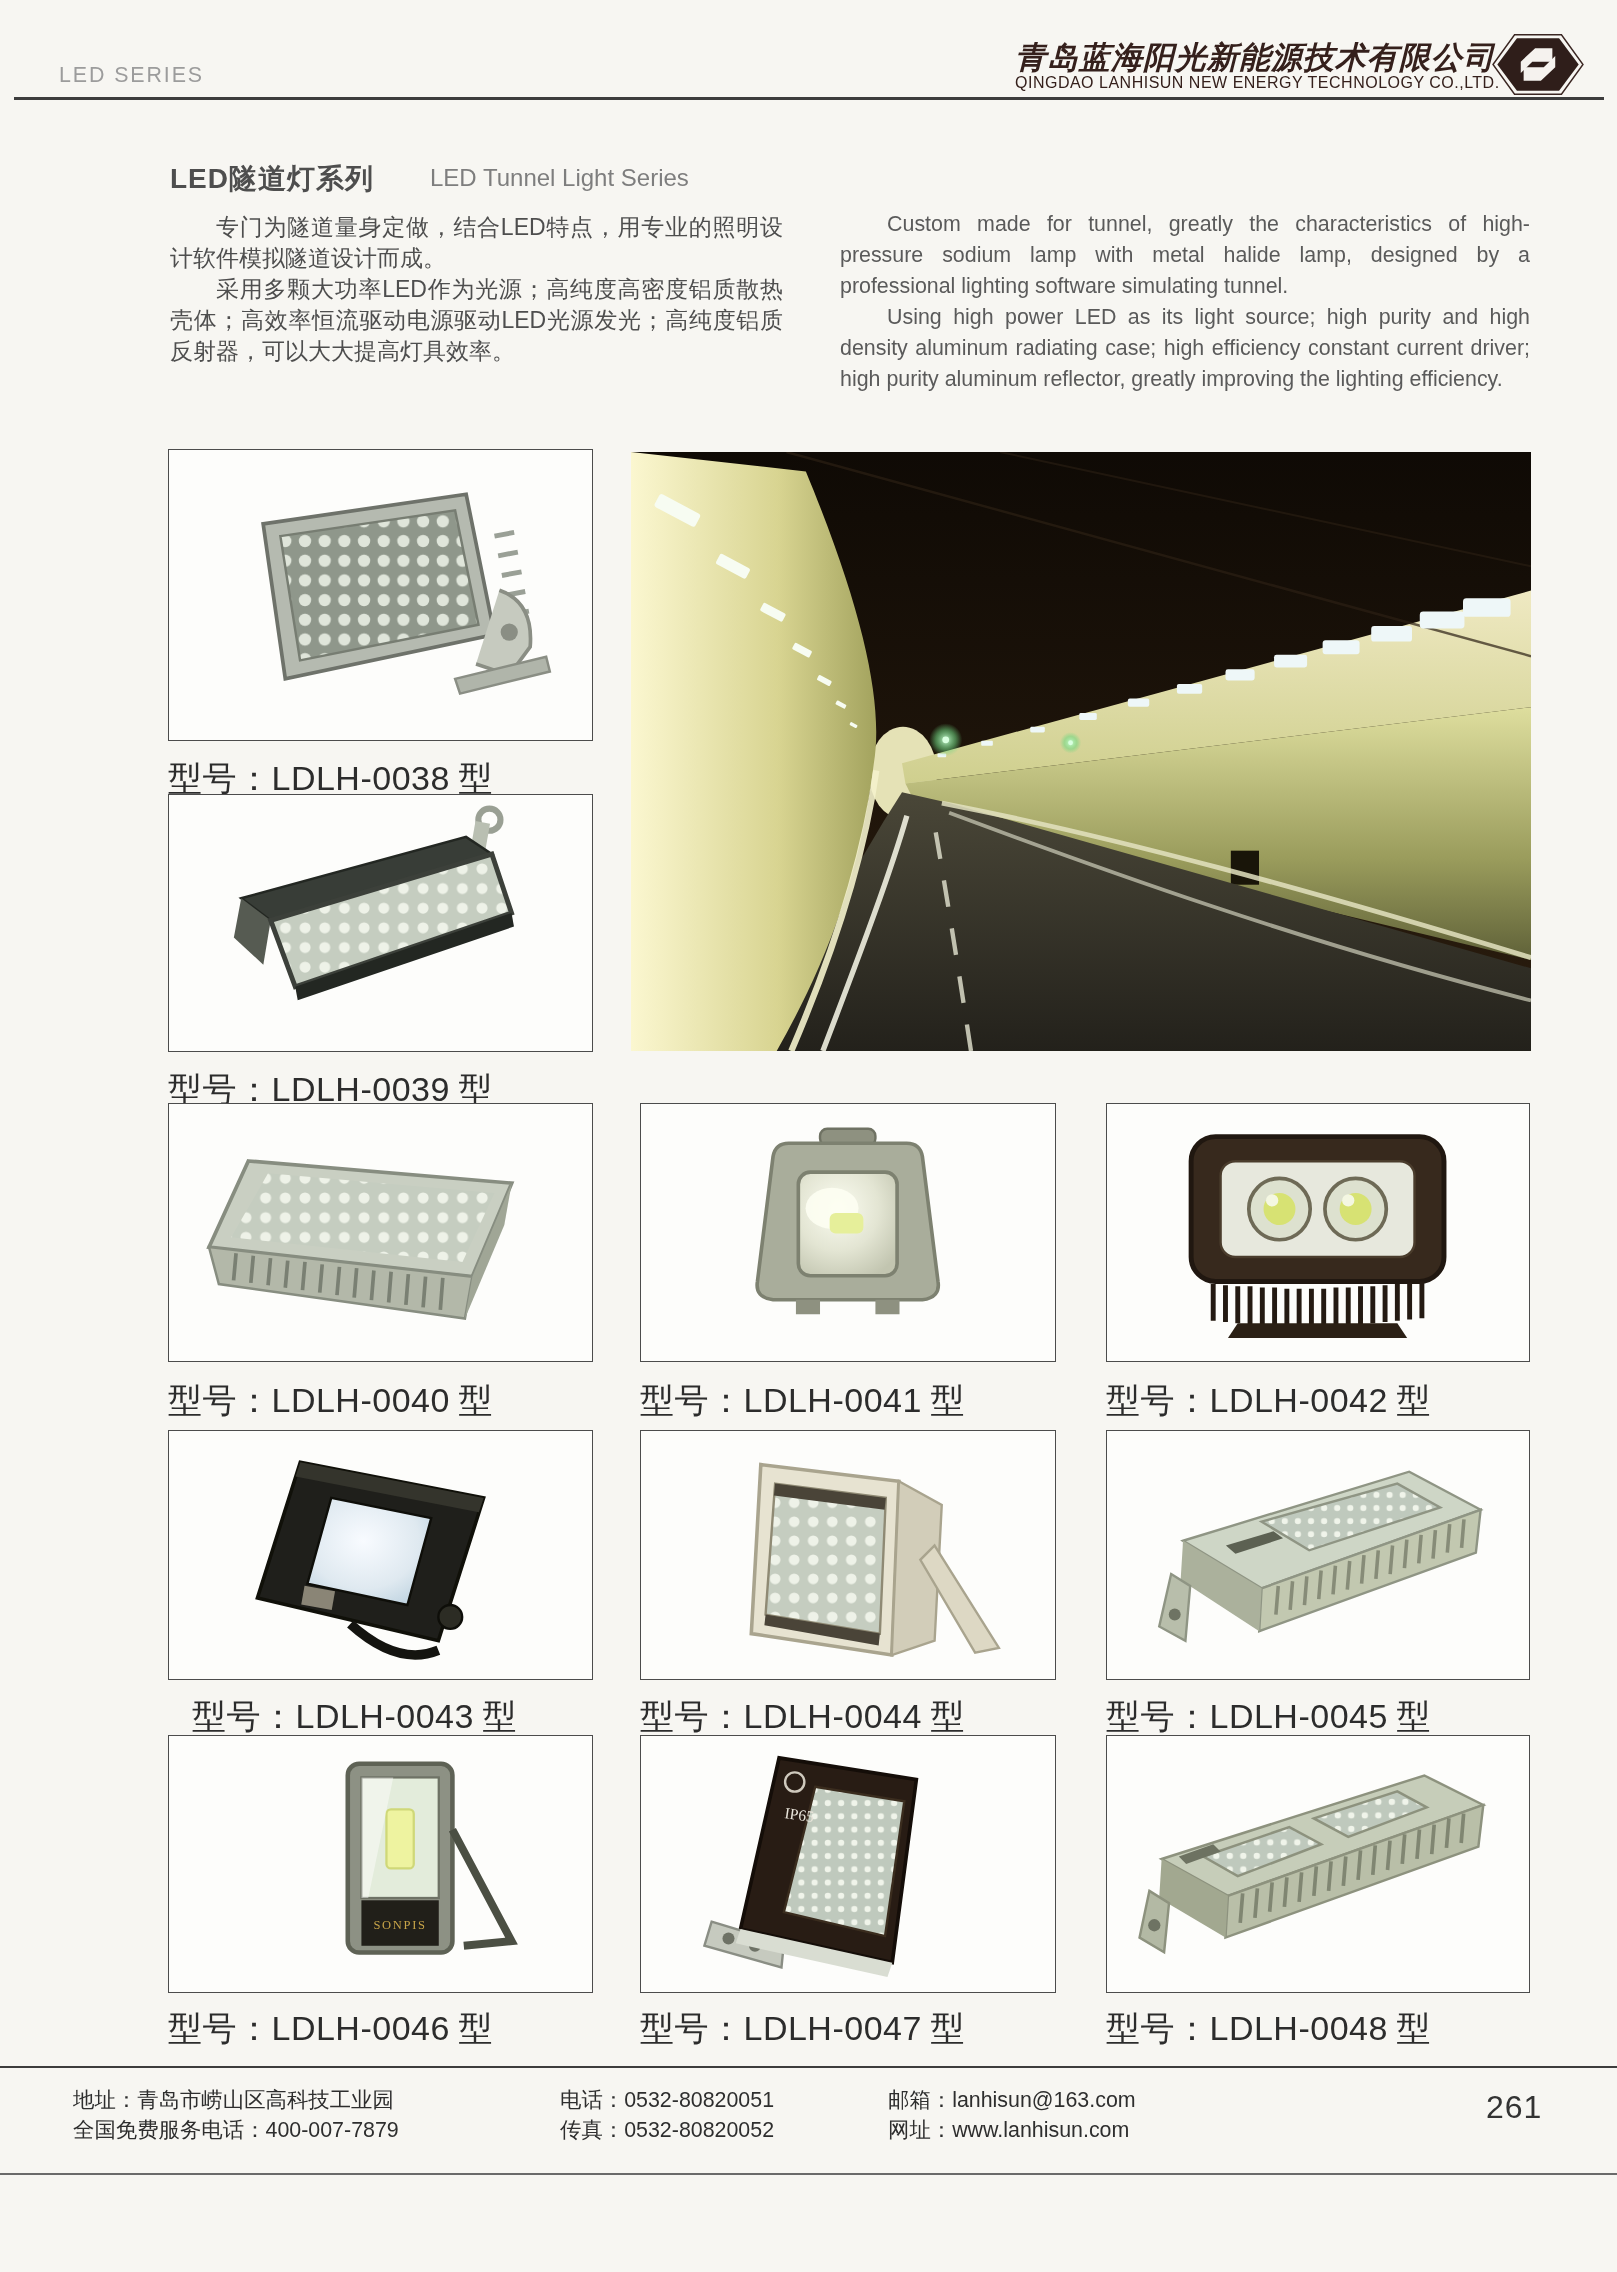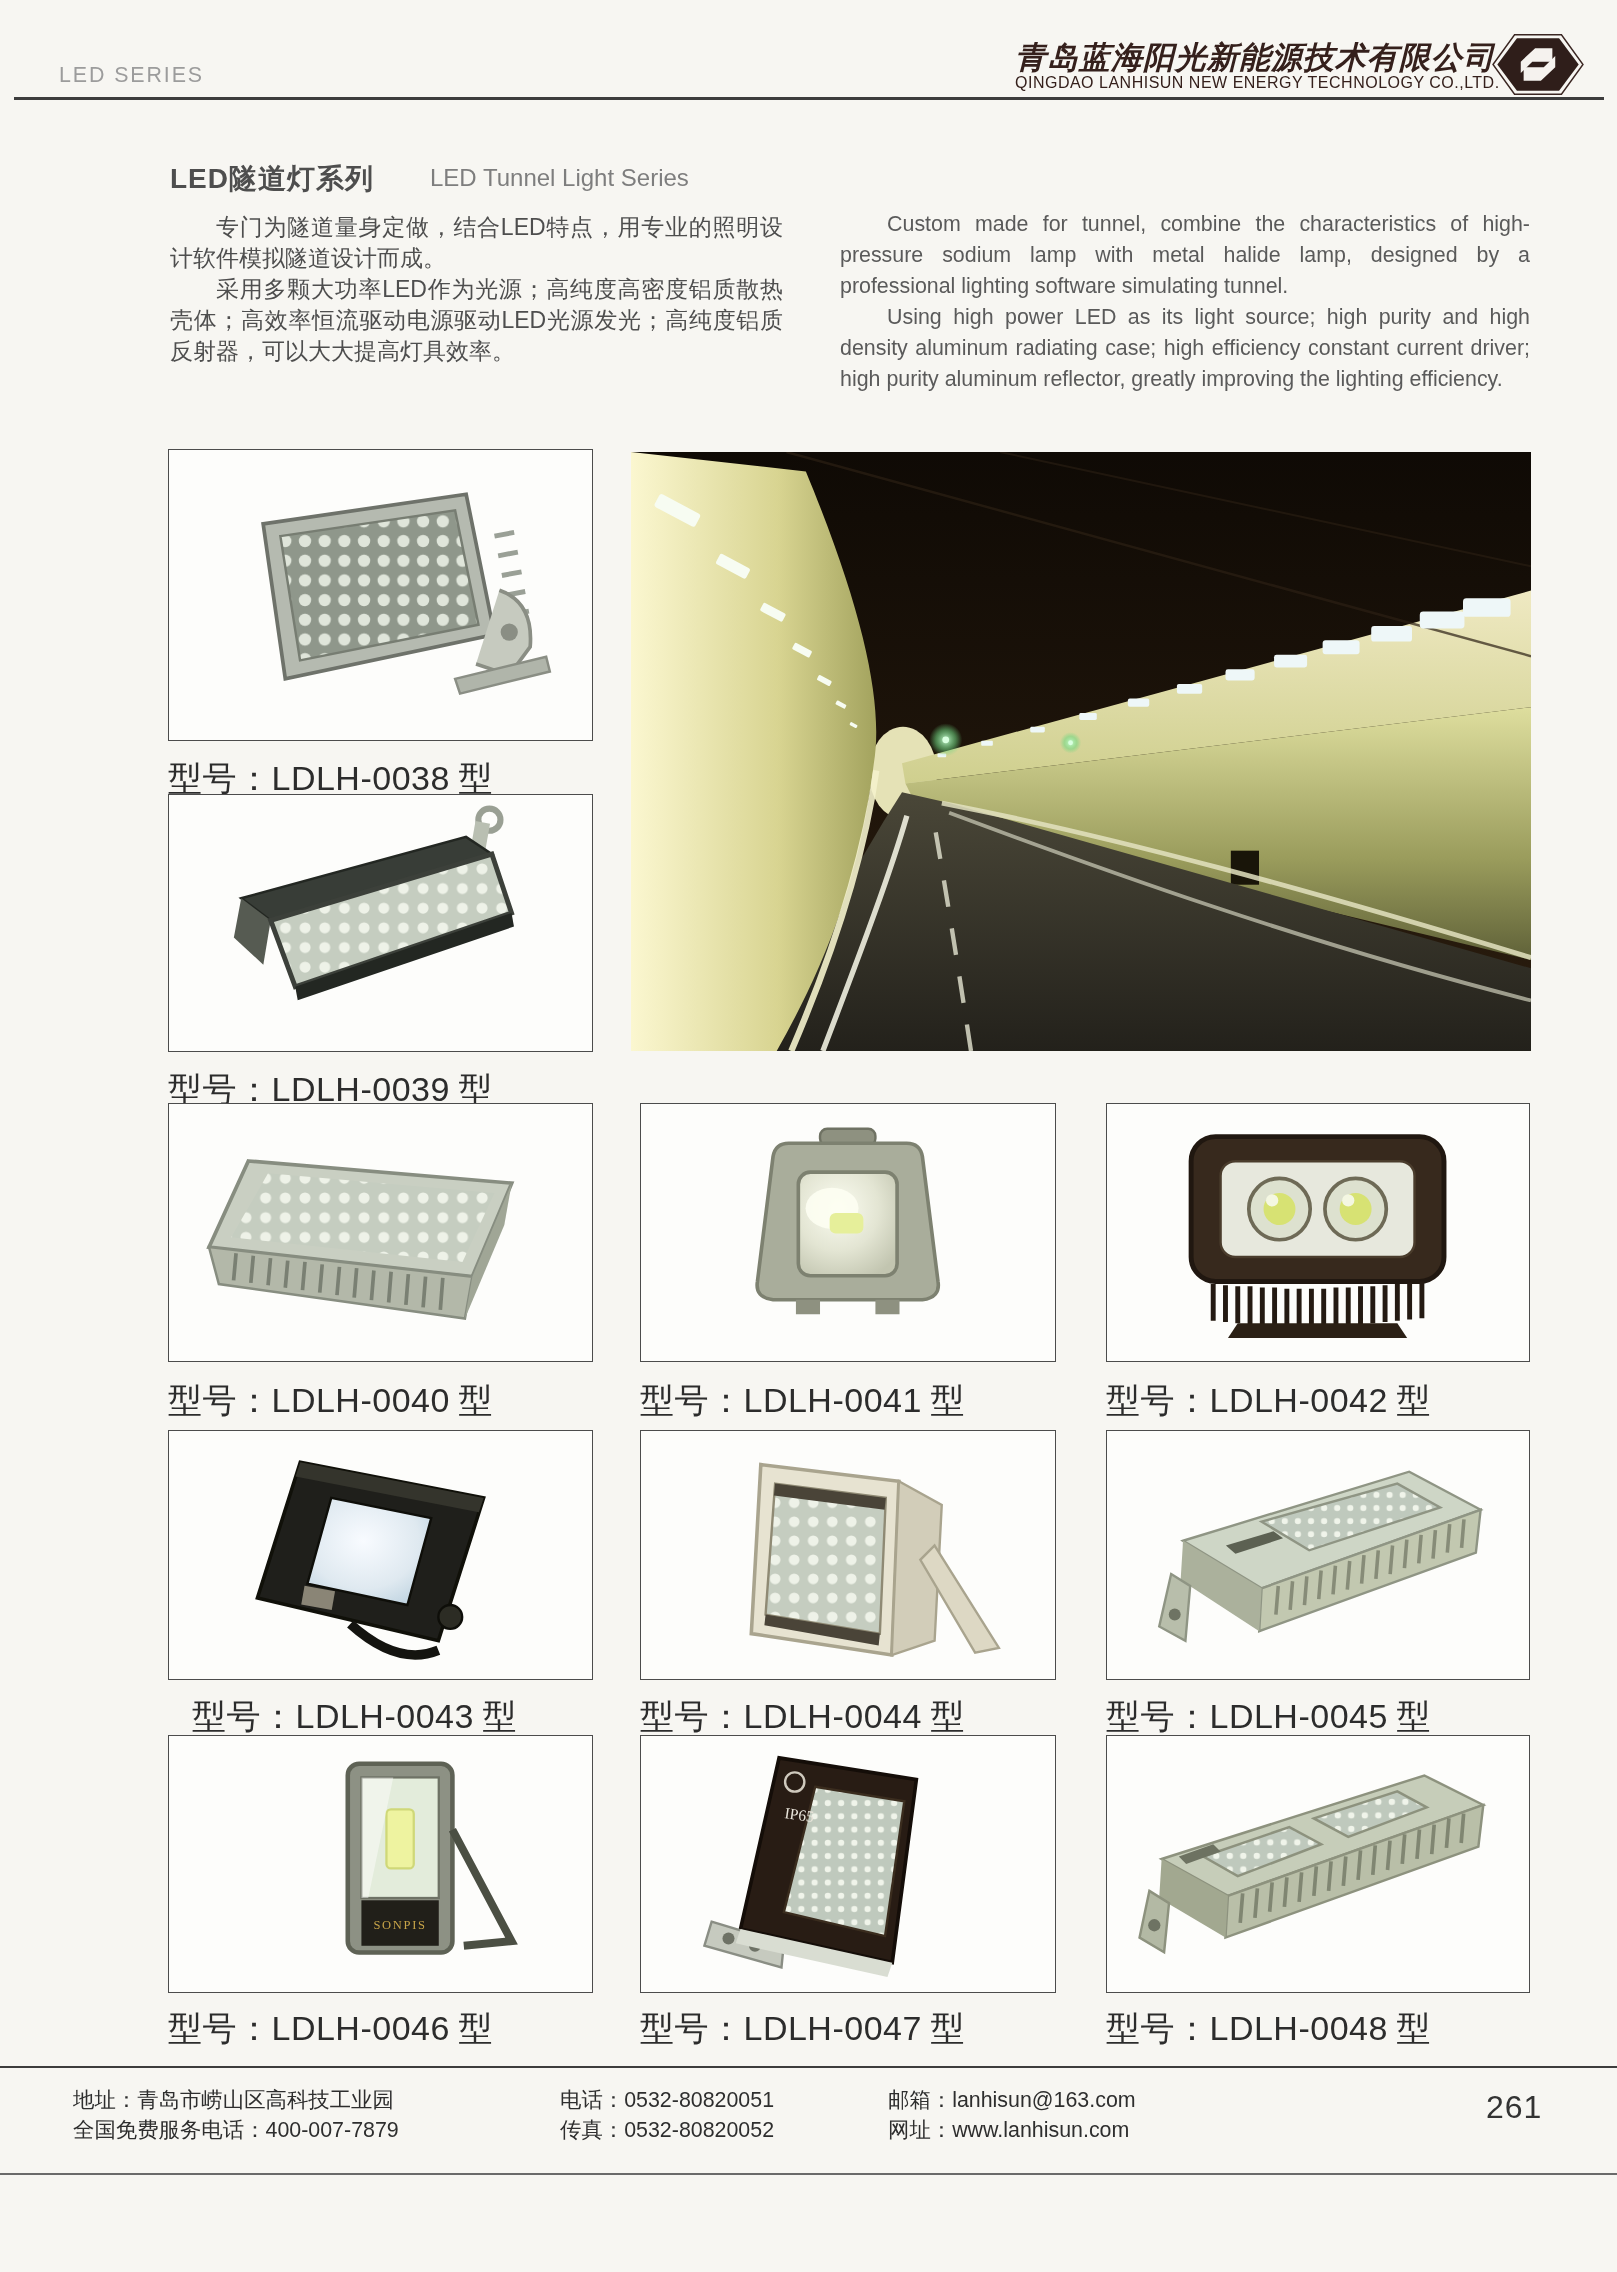--- a/index.html
+++ b/index.html
@@ -97,21 +97,21 @@
   <div class="abs rule" style="left:13.6px;top:97px;width:1590px;height:2.9px;"></div>
 
   <div class="abs title-cn" style="left:170px;top:160px;">LED隧道灯系列</div>
   <div class="abs title-en" style="left:398px;top:164px;margin-left:32px;">LED Tunnel Light Series</div>
 
   <div class="abs zh-block" style="left:170px;top:212px;">
     <p>专门为隧道量身定做，结合LED特点，用专业的照明设计软件模拟隧道设计而成。</p>
     <p>采用多颗大功率LED作为光源；高纯度高密度铝质散热壳体；高效率恒流驱动电源驱动LED光源发光；高纯度铝质反射器，可以大大提高灯具效率。</p>
   </div>
   <div class="abs en-block" style="left:840px;top:209px;">
-    <p>Custom made for tunnel, combine the characteristics of high-pressure sodium lamp with metal halide lamp, designed by a professional lighting software simulating tunnel.</p>
+    <p>Custom made for tunnel, greatly the characteristics of high-pressure sodium lamp with metal halide lamp, designed by a professional lighting software simulating tunnel.</p>
     <p>Using high power LED as its light source; high purity and high density aluminum radiating case; high efficiency constant current driver; high purity aluminum reflector, greatly improving the lighting efficiency.</p>
   </div>
 
   <figure class="abs tunnel" style="left:631px;top:452px;width:900px;height:599px;margin:0;">
     <svg viewBox="0 0 1853 1232" preserveAspectRatio="none">
       <rect x="0" y="0" width="1853" height="1232" fill="url(#gCeil)"></rect>
       <ellipse cx="560" cy="660" rx="70" ry="95" fill="#f0edc0" opacity="0.95"></ellipse>
 
       <polygon points="558,640 1853,285 1853,525 565,682" fill="url(#gRWallTop)"></polygon>
       <polygon points="565,682 1853,525 1853,1045 595,742" fill="url(#gRWall)"></polygon>

